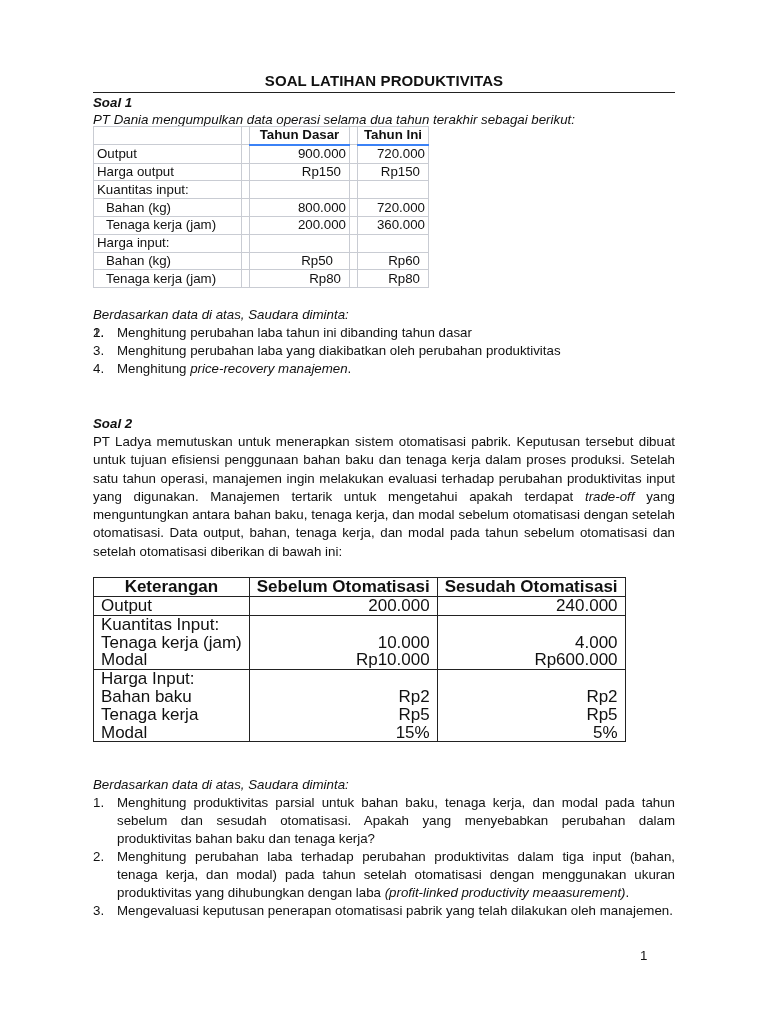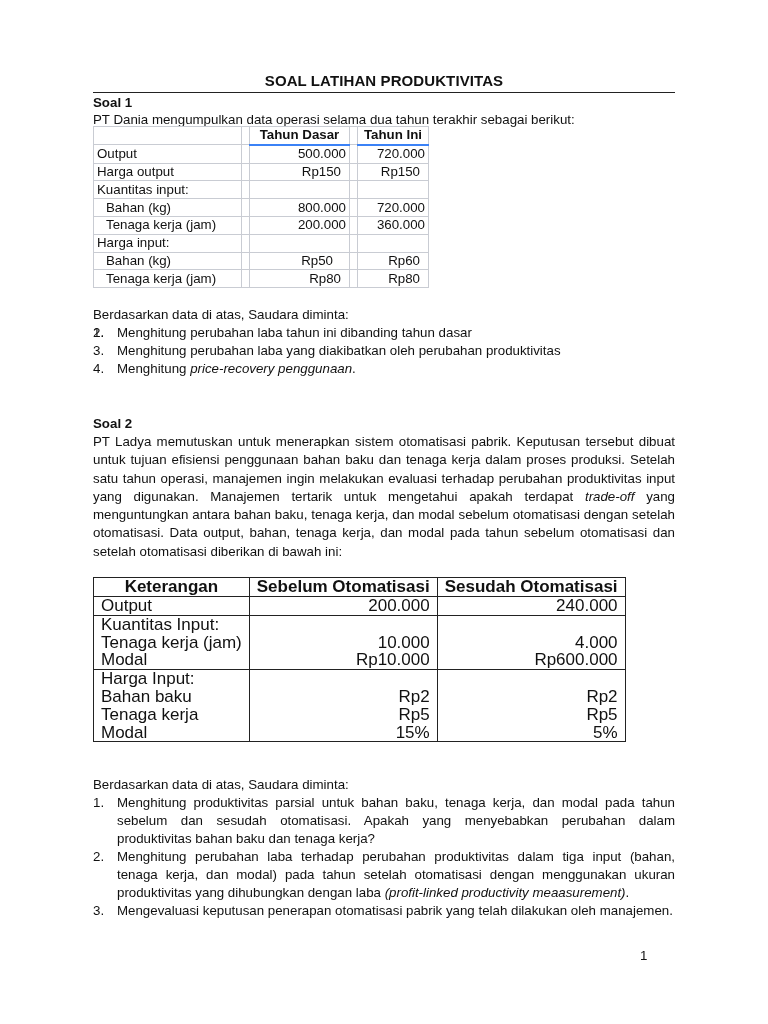--- a/index.html
+++ b/index.html
@@ -2,21 +2,21 @@
 <html><head>
 <meta charset="utf-8">
 <style>
   html, body { margin: 0; padding: 0; background: #ffffff; }
   body { width: 768px; height: 1024px; position: relative; overflow: hidden;
          font-family: "Liberation Sans", "DejaVu Sans", sans-serif; color: #111; }
   .title { position: absolute; left: 93px; top: 72px; width: 582px; text-align: center;
            font-weight: bold; font-size: 15px; letter-spacing: 0.1px; }
   .title-rule { position: absolute; left: 93px; top: 92px; width: 582px; height: 0;
                 border-top: 1.3px solid #222; }
-  .txt { position: absolute; left: 93px; font-size: 13.3px; line-height: 18px; white-space: nowrap; }
+  .txt { position: absolute; left: 93px; font-size: 13.3px; line-height: 18px; white-space: nowrap; font-style: italic; }
   .bold { font-weight: bold; }
   .para { position: absolute; left: 93px; width: 582px; font-size: 13.3px; line-height: 18.3px;
           text-align: justify; }
   .para-last { text-align-last: left; }
   .ol { position: absolute; left: 93px; width: 582px; font-size: 13.3px; line-height: 18px; margin: 0; padding: 0; list-style: none; }
   .ol li { position: relative; padding-left: 24px; text-align: justify; }
   .ol li .num { position: absolute; left: 0; top: 0; }
   em { font-style: italic; }
 
   
@@ -57,21 +57,21 @@
       <tr>
     <td class="c0"></td>
     <td class="cg"></td>
     <td class="c1 hdr">Tahun Dasar</td>
     <td class="cg"></td>
     <td class="c2 hdr">Tahun Ini</td>
   </tr>
   <tr>
     <td class="c0">Output</td>
     <td class="cg"></td>
-    <td class="c1">500.000</td>
+    <td class="c1">900.000</td>
     <td class="cg"></td>
     <td class="c2">720.000</td>
   </tr>
   <tr>
     <td class="c0">Harga output</td>
     <td class="cg"></td>
     <td class="c1 ctr" style="text-align:right;padding-right:8px;">Rp150</td>
     <td class="cg"></td>
     <td class="c2" style="padding-right:8px;">Rp150</td>
   </tr>
@@ -118,21 +118,21 @@
     <td class="c2" style="padding-right:8px;">Rp80</td>
   </tr>
 </tbody>
   </table>
 
 <div class="txt" style="top:306px;">Berdasarkan data di atas, Saudara diminta:</div>
 <ol class="ol" style="top:324px;">
   <li><span class="num">1.</span></li>
   <li><span class="num">2.</span><span>Menghitung perubahan laba tahun ini dibanding tahun dasar</span></li>
   <li><span class="num">3.</span><span>Menghitung perubahan laba yang diakibatkan oleh perubahan produktivitas</span></li>
-  <li><span class="num">4.</span><span>Menghitung </span><em>price-recovery penggunaan</em><span>.</span></li>
+  <li><span class="num">4.</span><span>Menghitung </span><em>price-recovery manajemen</em><span>.</span></li>
 </ol>
 
 <div class="txt bold" style="top:415px;">Soal 2</div>
 <div class="para para-last" style="top:433px;"><span>PT Ladya memutuskan untuk menerapkan sistem otomatisasi pabrik. Keputusan tersebut dibuat untuk tujuan efisiensi penggunaan bahan baku dan tenaga kerja dalam proses produksi. Setelah satu tahun operasi, manajemen ingin melakukan evaluasi terhadap perubahan produktivitas input yang digunakan. Manajemen tertarik untuk mengetahui apakah terdapat </span><em>trade-off</em><span> yang menguntungkan antara bahan baku, tenaga kerja, dan modal sebelum otomatisasi dengan setelah otomatisasi. Data output, bahan, tenaga kerja, dan modal pada tahun sebelum otomatisasi dan setelah otomatisasi diberikan di bawah ini:</span></div>
 
 <table class="t2">
   <tbody>
       <tr>
     <th class="k">Keterangan</th>
     <th class="s">Sebelum Otomatisasi</th>

